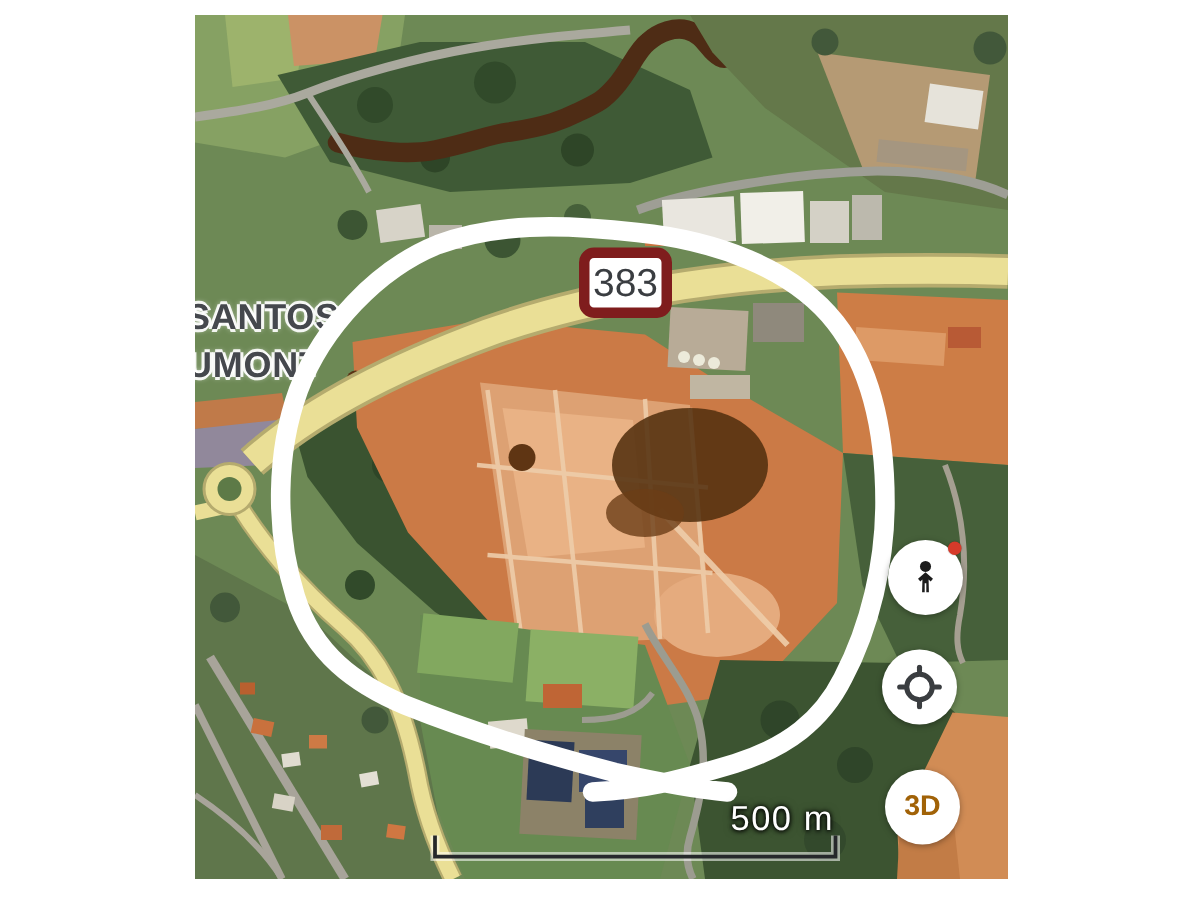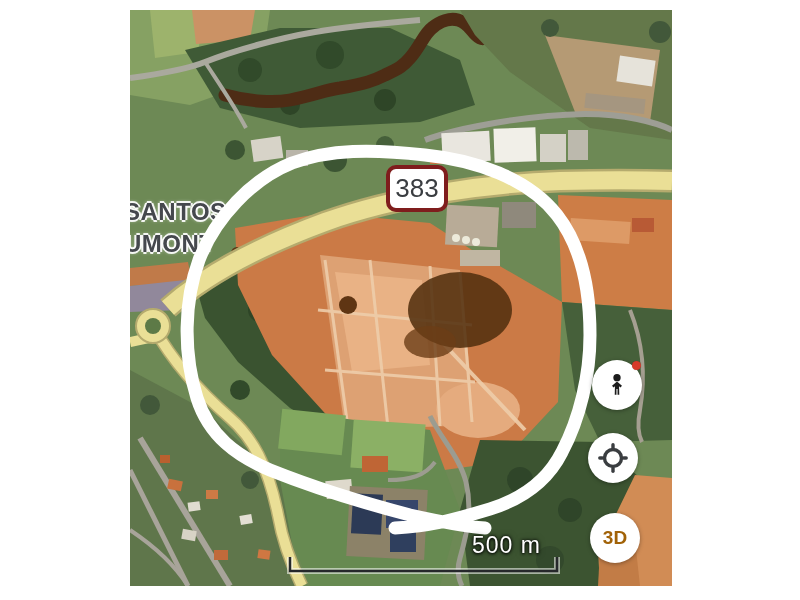--- a/index.html
+++ b/index.html
@@ -9,36 +9,36 @@
        background:#6d8955;cursor:grab;}
   .map svg.base{position:absolute;left:0;top:0;display:block;}
   
   .place-label{position:absolute;left:-6px;top:186px;font-size:24px;font-weight:bold;
     color:#45484d;letter-spacing:.5px;line-height:32px;white-space:nowrap;
     text-shadow:-2px 0 0 rgba(255,255,255,.9),2px 0 0 rgba(255,255,255,.9),
                  0 -2px 0 rgba(255,255,255,.9),0 2px 0 rgba(255,255,255,.9),
                  0 0 4px #ffffff;}
   
   .shield{position:absolute;left:256px;top:155px;width:62px;height:47px;background:#ffffff;
-    border:4px solid #7f1d1d;border-radius:10px;box-sizing:border-box;display:flex;
+    border:7px solid #7f1d1d;border-radius:10px;box-sizing:border-box;display:flex;
     align-items:center;justify-content:center;font-size:26px;color:#3a3d41;font-weight:400;}
   
   .overlay{position:absolute;left:0;top:0;pointer-events:none;}
   
   .map-btn{position:absolute;width:50px;height:50px;border-radius:50%;background:#ffffff;
     border:none;box-shadow:0 1px 4px rgba(0,0,0,.35);display:flex;align-items:center;
     justify-content:center;cursor:pointer;padding:0;}
   .btn-pegman{left:462px;top:350px;}
   .btn-location{left:458px;top:423px;}
   .btn-3d{left:460px;top:503px;font-size:19px;font-weight:bold;color:#a16207;
     font-family:"Liberation Sans",sans-serif;}
   .badge{position:absolute;left:502px;top:351px;width:9px;height:9px;border-radius:50%;
     background:#d63a2a;box-shadow:0 0 1px rgba(0,0,0,.4);}
   
-  .scale-label{position:absolute;left:342px;top:522px;font-size:23px;color:#ffffff;
+  .scale-label{position:absolute;left:357px;top:522px;font-size:23px;color:#ffffff;
     text-shadow:0 0 3px rgba(0,0,0,.95),0 1px 3px rgba(0,0,0,.8),0 0 6px rgba(0,0,0,.5);
     letter-spacing:1px;white-space:nowrap;}
 </style>
 </head>
 <body>
 
 <div class="stage">
   <div class="map">
 
     <svg class="base" width="542" height="576" viewBox="0 0 542 576">

